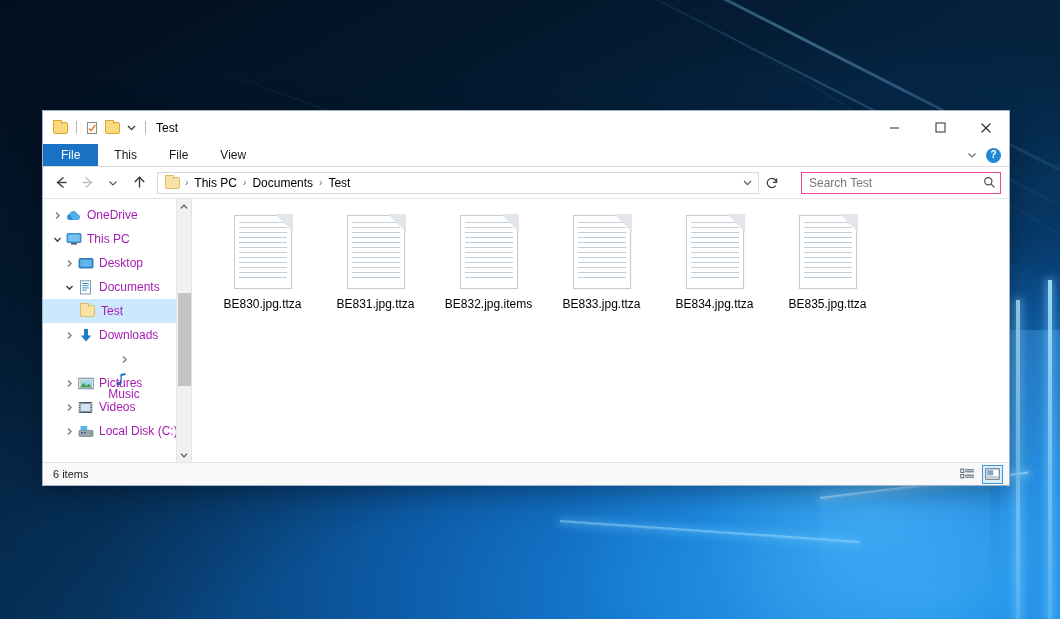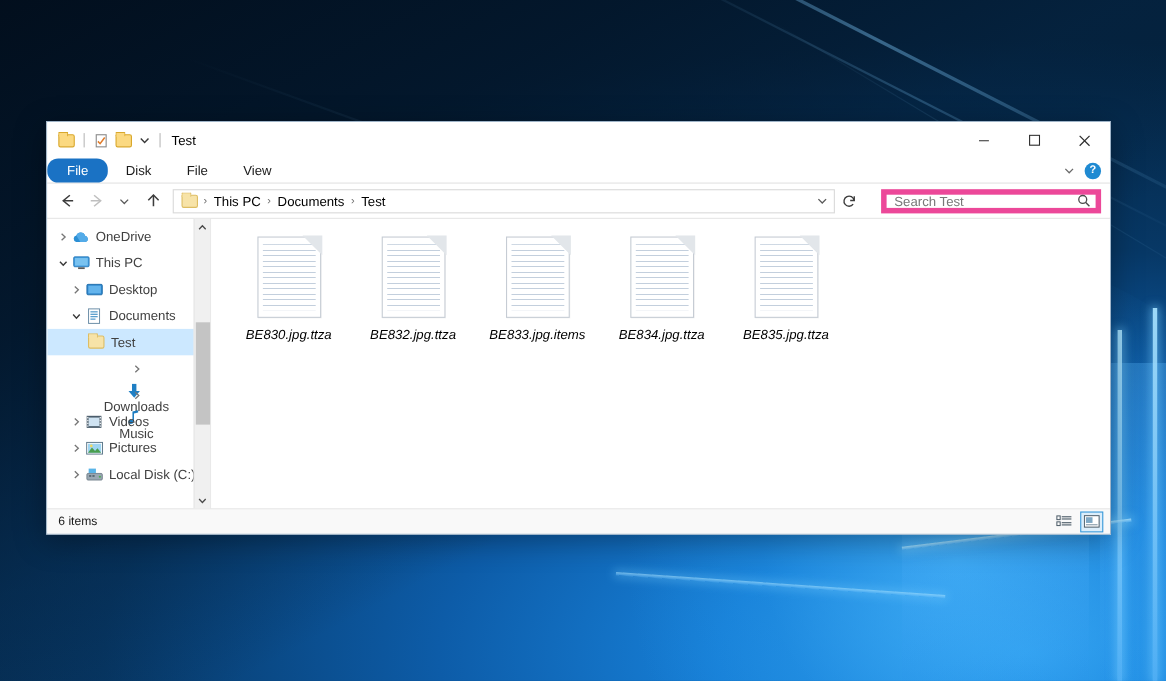--- a/index.html
+++ b/index.html
@@ -127,21 +127,20 @@
     border-bottom: 1px solid #dcdcdc;
     background: #fff;
     flex: 0 0 auto;
   }
   .tab {
     display: flex; align-items: center;
     padding: 0 16px;
     font-size: 12px;
     color: #1a1a1a;
     cursor: default;
-    border-radius: 10px;
   }
   .tab.file {
     background: #1a72c4;
     color: #ffffff;
     padding: 0 18px;
   }
   .ribbon-right {
     margin-left: auto;
     display: flex; align-items: center; gap: 8px;
     padding-right: 8px;
@@ -189,21 +188,21 @@
     color: #000;
     white-space: nowrap;
     cursor: default;
   }
   .crumb-sep { color: #6b6b6b; font-size: 10px; padding: 0 1px; }
   .addr-chevron { width: 18px; display: flex; align-items: center; justify-content: center; }
   .refresh-btn { width: 22px; height: 22px; display: flex; align-items: center; justify-content: center; cursor: default; }
   .searchbox {
     width: 200px;
     height: 22px;
-    border: 5px solid #ec4899;
+    border: 1px solid #ec4899;
     background: #fff;
     display: flex;
     align-items: center;
     padding: 0 4px 0 7px;
     margin-left: 16px;
   }
   .searchbox input {
     flex: 1;
     border: none;
     outline: none;
@@ -249,21 +248,21 @@
     width: 16px; height: 24px;
     display: flex; align-items: center; justify-content: center;
     flex: 0 0 auto;
   }
   .nav-icon {
     width: 17px; height: 16px;
     display: flex; align-items: center; justify-content: center;
     flex: 0 0 auto;
     margin-right: 5px;
   }
-  .nav-label { font-size: 12px; color: #404040; }
+  .nav-label { font-size: 12px; color: #a21caf; }
 
   
   .navscroll {
     position: absolute;
     right: 0; top: 0; bottom: 0;
     width: 15px;
     background: #f0f0f0;
     border-left: 1px solid #e6e6e6;
     display: flex;
     flex-direction: column;
@@ -336,21 +335,20 @@
     width: 0; height: 0;
     border-left: 18px solid transparent;
     border-top: 18px solid #e2e6ea;
   }
   .filename {
     font-size: 12px;
     color: #000;
     text-align: center;
     line-height: 14px;
     white-space: nowrap;
-    font-style: italic;
   }
 
   
   .statusbar {
     height: 23px;
     border-top: 1px solid #e4e4e4;
     background: #f9f9f9;
     display: flex;
     align-items: center;
     padding: 0 6px 0 10px;
@@ -422,21 +420,21 @@
           <svg width="12" height="12" viewBox="0 0 12 12">
             <line x1="1.5" y1="1.5" x2="10.5" y2="10.5" stroke="#2b2b2b" stroke-width="1.1"></line>
             <line x1="10.5" y1="1.5" x2="1.5" y2="10.5" stroke="#2b2b2b" stroke-width="1.1"></line>
           </svg>
         </div>
       </div>
     </div>
 
     <div class="ribbon">
       <div class="tab file">File</div>
-      <div class="tab">Disk</div>
+      <div class="tab">This</div>
       <div class="tab">File</div>
       <div class="tab">View</div>
       <div class="ribbon-right">
         <span style="display:flex;">
           <svg width="12" height="12" viewBox="0 0 12 12">
               <path d="M2.5 4.5 L6 8 L9.5 4.5" fill="none" stroke="#6a6a6a" stroke-width="1.2"></path>
             </svg>
         </span>
         <span class="help-circle">?</span>
       </div>
@@ -571,21 +569,21 @@
             <span class="nav-label">Documents</span>
           </div>
 
           <div class="navitem selected" style="padding-left:36px;">
             <span class="nav-icon">
               <span class="folder pale"></span>
             </span>
             <span class="nav-label">Test</span>
           </div>
 
-          <div class="navitem" style="padding-left:18px;flex-direction:column;">
+          <div class="navitem" style="padding-left:18px;">
             <span class="expander">
               <svg width="9" height="9" viewBox="0 0 9 9">
                   <path d="M3 1.5 L6.2 4.5 L3 7.5" fill="none" stroke="#767676" stroke-width="1.2"></path>
                 </svg>
             </span>
             <span class="nav-icon">
               <svg width="14" height="15" viewBox="0 0 14 15">
                 <rect x="5" y="1" width="4" height="7" fill="#1f7fc4"></rect>
                 <path d="M1.8 7.5 L12.2 7.5 L7 13.6 Z" fill="#1f7fc4"></path>
               </svg>
@@ -599,20 +597,37 @@
                   <path d="M3 1.5 L6.2 4.5 L3 7.5" fill="none" stroke="#767676" stroke-width="1.2"></path>
                 </svg>
             </span>
             <span class="nav-icon">
               <svg width="13" height="15" viewBox="0 0 13 15">
                 <path d="M5.4 11.2 L5.4 2 L10.6 1 L10.6 3 L6.8 3.9 L6.8 11.2 Z" fill="#1d7cc0"></path>
                 <ellipse cx="3.9" cy="11.6" rx="2.3" ry="1.9" fill="#1d7cc0"></ellipse>
               </svg>
             </span>
             <span class="nav-label">Music</span>
+          </div>
+
+          <div class="navitem" style="padding-left:18px;">
+            <span class="expander">
+              <svg width="9" height="9" viewBox="0 0 9 9">
+                  <path d="M3 1.5 L6.2 4.5 L3 7.5" fill="none" stroke="#767676" stroke-width="1.2"></path>
+                </svg>
+            </span>
+            <span class="nav-icon">
+              <svg width="16" height="13" viewBox="0 0 16 13">
+                <rect x="0.8" y="1.2" width="14.4" height="10.6" fill="#fff" stroke="#5f7a8c" stroke-width="0.9"></rect>
+                <rect x="2" y="2.4" width="12" height="8.2" fill="#9fd5f2"></rect>
+                <path d="M2 10.6 L5.6 5.8 L8.4 9 L10.6 6.6 L14 10.6 Z" fill="#4a9e4f"></path>
+                <circle cx="5" cy="4.4" r="1.2" fill="#f5d85c"></circle>
+              </svg>
+            </span>
+            <span class="nav-label">Pictures</span>
           </div>
 
           <div class="navitem" style="padding-left:18px;">
             <span class="expander">
               <svg width="9" height="9" viewBox="0 0 9 9">
                   <path d="M3 1.5 L6.2 4.5 L3 7.5" fill="none" stroke="#767676" stroke-width="1.2"></path>
                 </svg>
             </span>
             <span class="nav-icon">
               <svg width="15" height="13" viewBox="0 0 15 13">
@@ -632,37 +647,20 @@
           </div>
 
           <div class="navitem" style="padding-left:18px;">
             <span class="expander">
               <svg width="9" height="9" viewBox="0 0 9 9">
                   <path d="M3 1.5 L6.2 4.5 L3 7.5" fill="none" stroke="#767676" stroke-width="1.2"></path>
                 </svg>
             </span>
             <span class="nav-icon">
               <svg width="16" height="13" viewBox="0 0 16 13">
-                <rect x="0.8" y="1.2" width="14.4" height="10.6" fill="#fff" stroke="#5f7a8c" stroke-width="0.9"></rect>
-                <rect x="2" y="2.4" width="12" height="8.2" fill="#9fd5f2"></rect>
-                <path d="M2 10.6 L5.6 5.8 L8.4 9 L10.6 6.6 L14 10.6 Z" fill="#4a9e4f"></path>
-                <circle cx="5" cy="4.4" r="1.2" fill="#f5d85c"></circle>
-              </svg>
-            </span>
-            <span class="nav-label">Pictures</span>
-          </div>
-
-          <div class="navitem" style="padding-left:18px;">
-            <span class="expander">
-              <svg width="9" height="9" viewBox="0 0 9 9">
-                  <path d="M3 1.5 L6.2 4.5 L3 7.5" fill="none" stroke="#767676" stroke-width="1.2"></path>
-                </svg>
-            </span>
-            <span class="nav-icon">
-              <svg width="16" height="13" viewBox="0 0 16 13">
                 <rect x="1" y="5.4" width="14" height="6" rx="1" fill="#9aa7b2" stroke="#6d7c88" stroke-width="0.8"></rect>
                 <rect x="2.6" y="1" width="6.6" height="4" fill="#59b4e8"></rect>
                 <rect x="3" y="7" width="2" height="1.4" fill="#4a5a66"></rect>
                 <rect x="6" y="7" width="2" height="1.4" fill="#4a5a66"></rect>
                 <circle cx="12.8" cy="8.4" r="1" fill="#4caf50"></circle>
               </svg>
             </span>
             <span class="nav-label">Local Disk (C:)</span>
           </div>
 
@@ -692,37 +690,45 @@
 
           <div class="fileitem">
             <div class="doc-icon">
               <div class="doc-page"></div>
               <div class="doc-lines"></div>
               <div class="doc-fold-tri"></div>
             </div>
             <div class="filename">BE830.jpg.ttza</div>
           </div>
 
-
           <div class="fileitem">
             <div class="doc-icon">
               <div class="doc-page"></div>
               <div class="doc-lines"></div>
               <div class="doc-fold-tri"></div>
             </div>
-            <div class="filename">BE832.jpg.ttza</div>
+            <div class="filename">BE831.jpg.ttza</div>
           </div>
 
           <div class="fileitem">
             <div class="doc-icon">
               <div class="doc-page"></div>
               <div class="doc-lines"></div>
               <div class="doc-fold-tri"></div>
             </div>
-            <div class="filename">BE833.jpg.items</div>
+            <div class="filename">BE832.jpg.items</div>
+          </div>
+
+          <div class="fileitem">
+            <div class="doc-icon">
+              <div class="doc-page"></div>
+              <div class="doc-lines"></div>
+              <div class="doc-fold-tri"></div>
+            </div>
+            <div class="filename">BE833.jpg.ttza</div>
           </div>
 
           <div class="fileitem">
             <div class="doc-icon">
               <div class="doc-page"></div>
               <div class="doc-lines"></div>
               <div class="doc-fold-tri"></div>
             </div>
             <div class="filename">BE834.jpg.ttza</div>
           </div>

